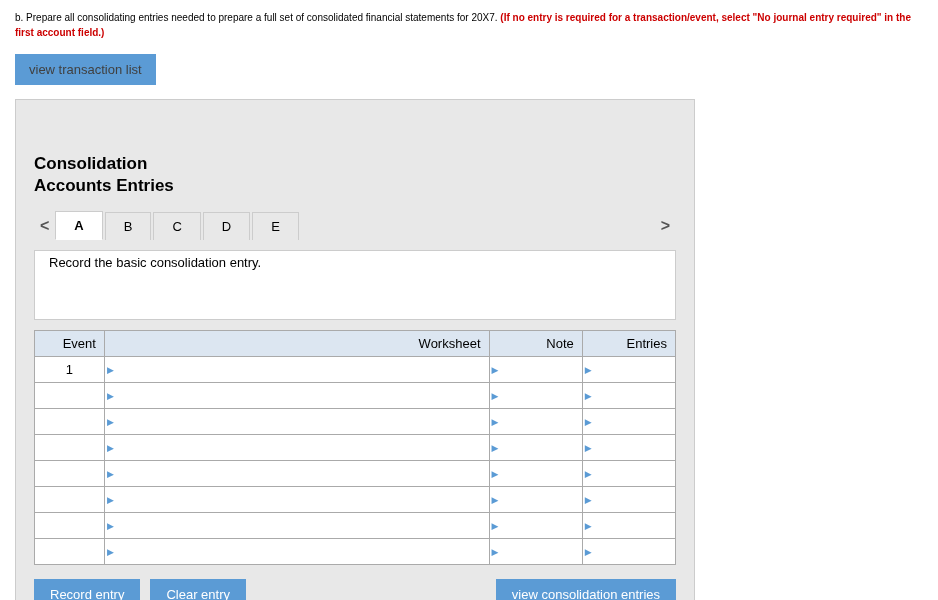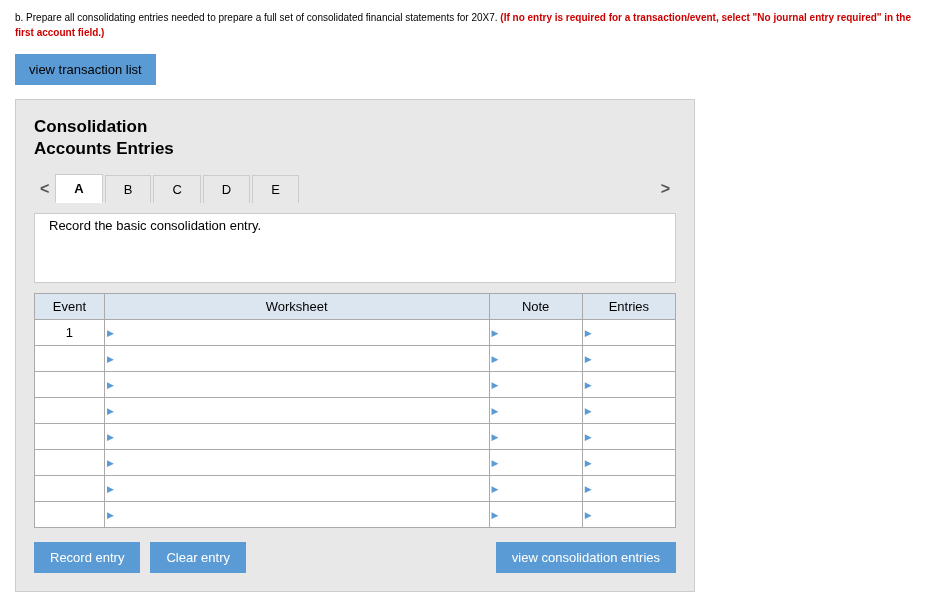--- a/index.html
+++ b/index.html
@@ -18,41 +18,42 @@
       margin-bottom: 14px;
       color: #000;
     }
     .instructions .bold-red {
       color: #cc0000;
       font-weight: bold;
     }
 
     .view-transaction-btn {
       background-color: #5b9bd5;
-      color: #000000;
+      color: #404040;
       border: none;
       padding: 8px 14px;
       font-size: 13px;
       cursor: pointer;
       margin-bottom: 14px;
       display: inline-block;
     }
 
     .worksheet-container {
       background: #e8e8e8;
       border: 1px solid #ccc;
       padding: 16px 18px 18px 18px;
       max-width: 680px;
     }
 
     .worksheet-title {
       font-size: 17px;
       font-weight: bold;
       line-height: 1.3;
       margin-bottom: 14px;
+      margin-top: 37px;
     }
 
     .tabs-row {
       display: flex;
       align-items: center;
       margin-bottom: 10px;
       gap: 0;
     }
     .tab-nav-btn {
       background: none;
@@ -102,21 +103,21 @@
     .entry-table {
       width: 100%;
       border-collapse: collapse;
       background: #fff;
       margin-bottom: 14px;
     }
     .entry-table th {
       background: #dce6f1;
       border: 1px solid #aaa;
       padding: 5px 8px;
-      text-align: center;
+      text-align: right;
       font-size: 13px;
       font-weight: normal;
     }
     .entry-table td {
       border: 1px solid #aaa;
       padding: 0;
       height: 26px;
     }
     .entry-table td.event-cell {
       text-align: center;

